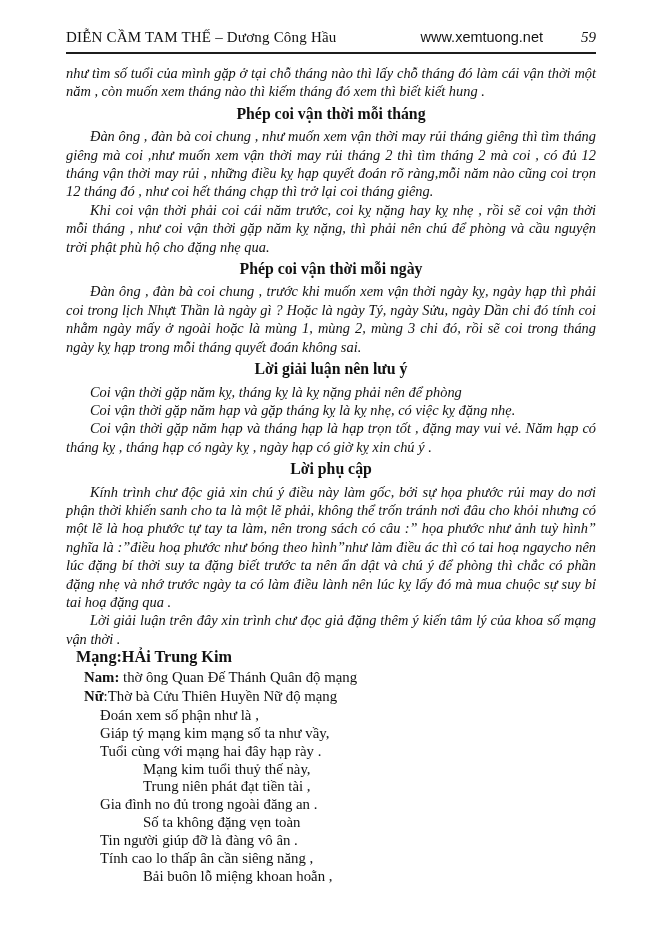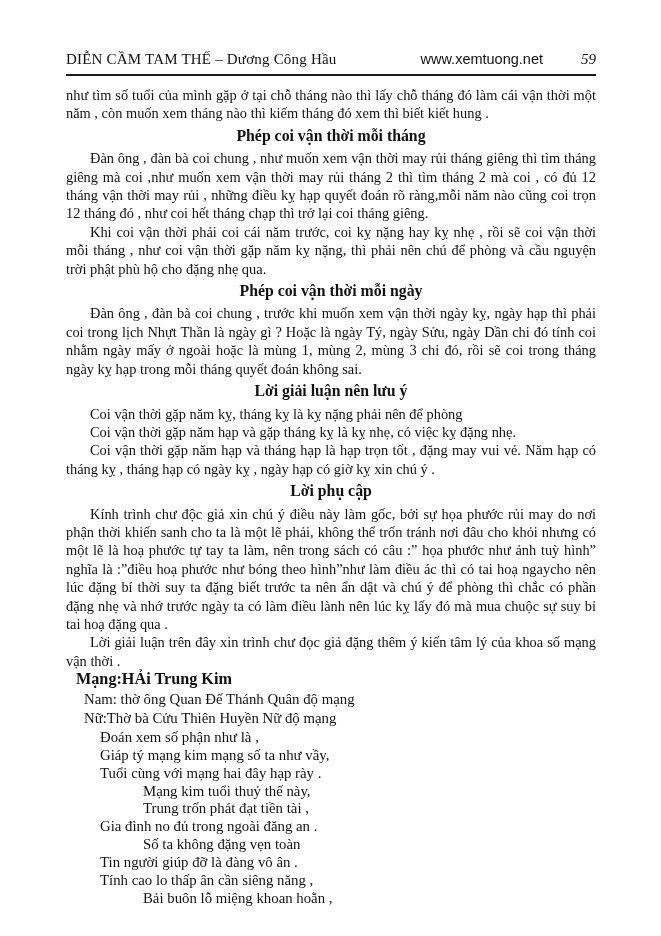--- a/index.html
+++ b/index.html
@@ -5,21 +5,21 @@
   html, body { margin: 0; padding: 0; background: #e8e8e8; }
   .page {
     position: relative;
     width: 661px;
     height: 936px;
     margin: 0 auto;
     background: #ffffff;
     color: #111111;
     font-family: "Liberation Serif", serif;
     box-sizing: border-box;
-    padding: 51px 65px 0 66px;
+    padding: 29px 65px 0 66px;
     overflow: hidden;
   }
   
   .page-header {
     display: flex;
     align-items: baseline;
     border-bottom: 2px solid #1c1c1c;
     padding-bottom: 6px;
     margin-bottom: 10px;
   }
@@ -36,21 +36,21 @@
     white-space: nowrap;
   }
   .page-number { font-size: 15px; font-style: italic; }
 
   
   .page-body {
     font-size: 14.4px;
     line-height: 18.4px;
     text-align: justify;
   }
-  .para { margin: 0; text-indent: 24px; }
+  .para { margin: 0; text-indent: 24px; font-style: italic; }
   .para.no-indent { text-indent: 0; }
   .section-heading {
     margin: 4px;
     font-size: 15.8px;
     line-height: 18.4px;
     font-weight: bold;
     text-align: center;
     text-indent: 0;
   }
 
@@ -67,21 +67,21 @@
     margin: 0 0 1px 10px;
     font-size: 16.2px;
     line-height: 19px;
     font-weight: bold;
   }
   .gender-line {
     margin-left: 18px;
     font-size: 14.8px;
     line-height: 18.8px;
   }
-  .gender-label { font-weight: normal; }
+  .gender-label { font-weight: bold; }
   .poem { margin-top: 1px; }
   .poem-line {
     font-size: 14.8px;
     line-height: 17.9px;
     padding-left: 34px;
     white-space: nowrap;
   }
   .poem-line.deep { padding-left: 77px; }
 </style>
 </head>
@@ -118,21 +118,21 @@
     <section class="age-section">
       <div class="destiny-line">Mạng:HẢi Trung Kim</div>
       <div class="gender-line"><span class="gender-label">Nam:</span><span> thờ ông Quan Đế Thánh Quân độ mạng</span></div>
       <div class="gender-line"><span class="gender-label">Nữ</span><span>:Thờ bà Cửu Thiên Huyền Nữ độ mạng</span></div>
 
       <div class="poem">
         <div class="poem-line">Đoán xem số phận như là ,</div>
         <div class="poem-line">Giáp tý mạng kim mạng số ta như vầy,</div>
         <div class="poem-line">Tuổi cùng với mạng hai đây hạp rày .</div>
         <div class="poem-line deep">Mạng kim tuổi thuỷ thế này,</div>
-        <div class="poem-line deep">Trung trốn phát đạt tiền tài ,</div>
+        <div class="poem-line deep">Trung niên phát đạt tiền tài ,</div>
         <div class="poem-line">Gia đình no đủ trong ngoài đăng an .</div>
         <div class="poem-line deep">Số ta không đặng vẹn toàn</div>
         <div class="poem-line">Tin người giúp đỡ là đàng vô ân .</div>
         <div class="poem-line">Tính cao lo thấp ân cần siêng năng ,</div>
         <div class="poem-line deep">Bải buôn lỗ miệng khoan hoằn ,</div>
       </div>
     </section>
 
   </main>
 </div>

